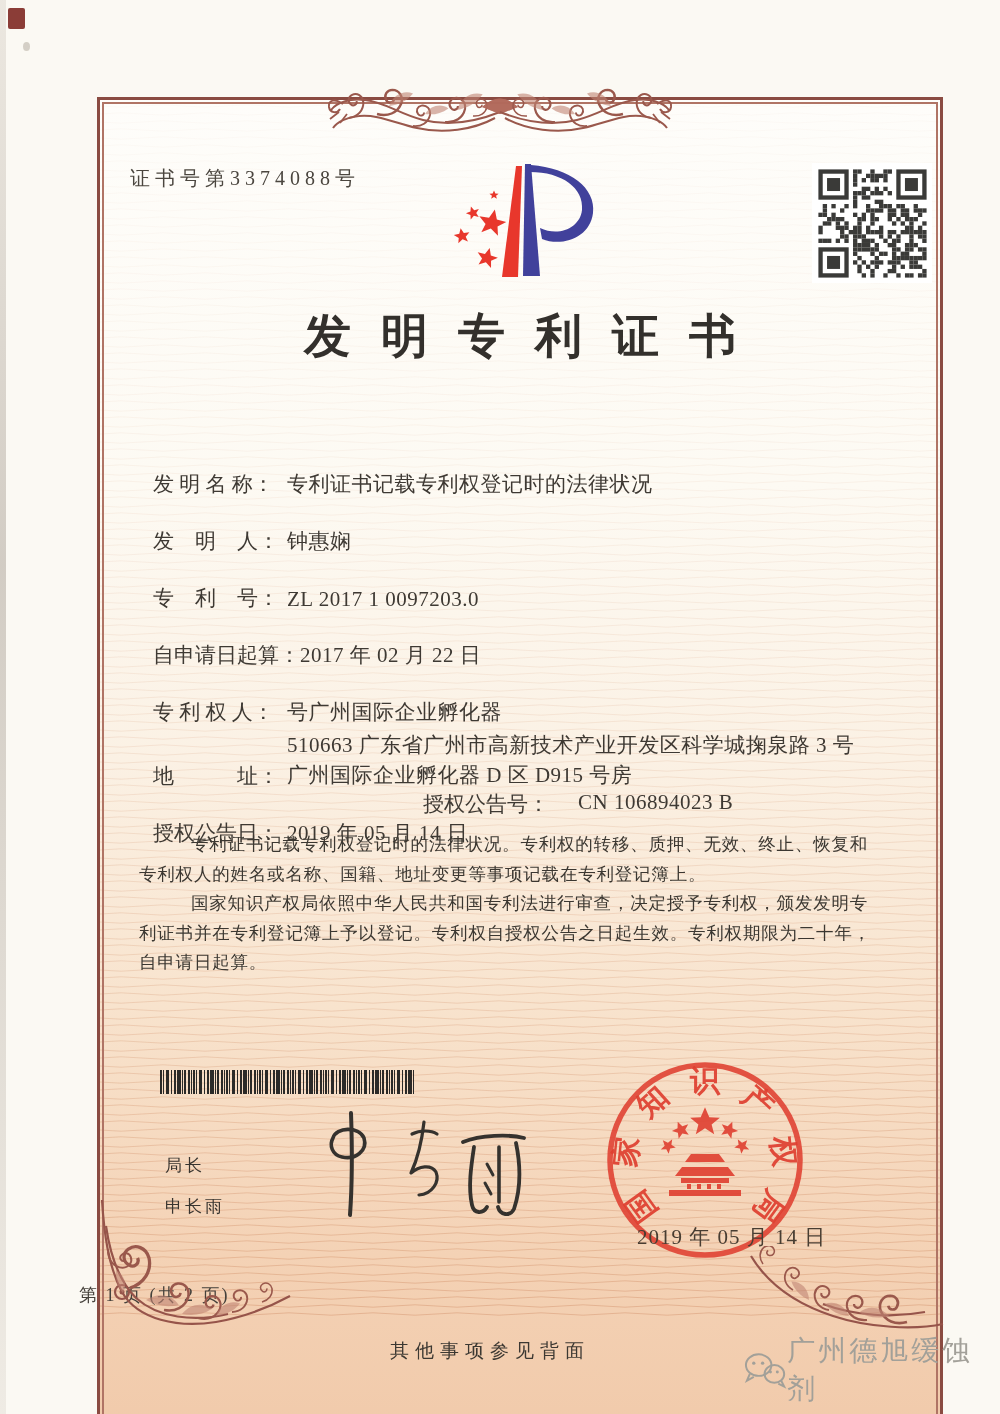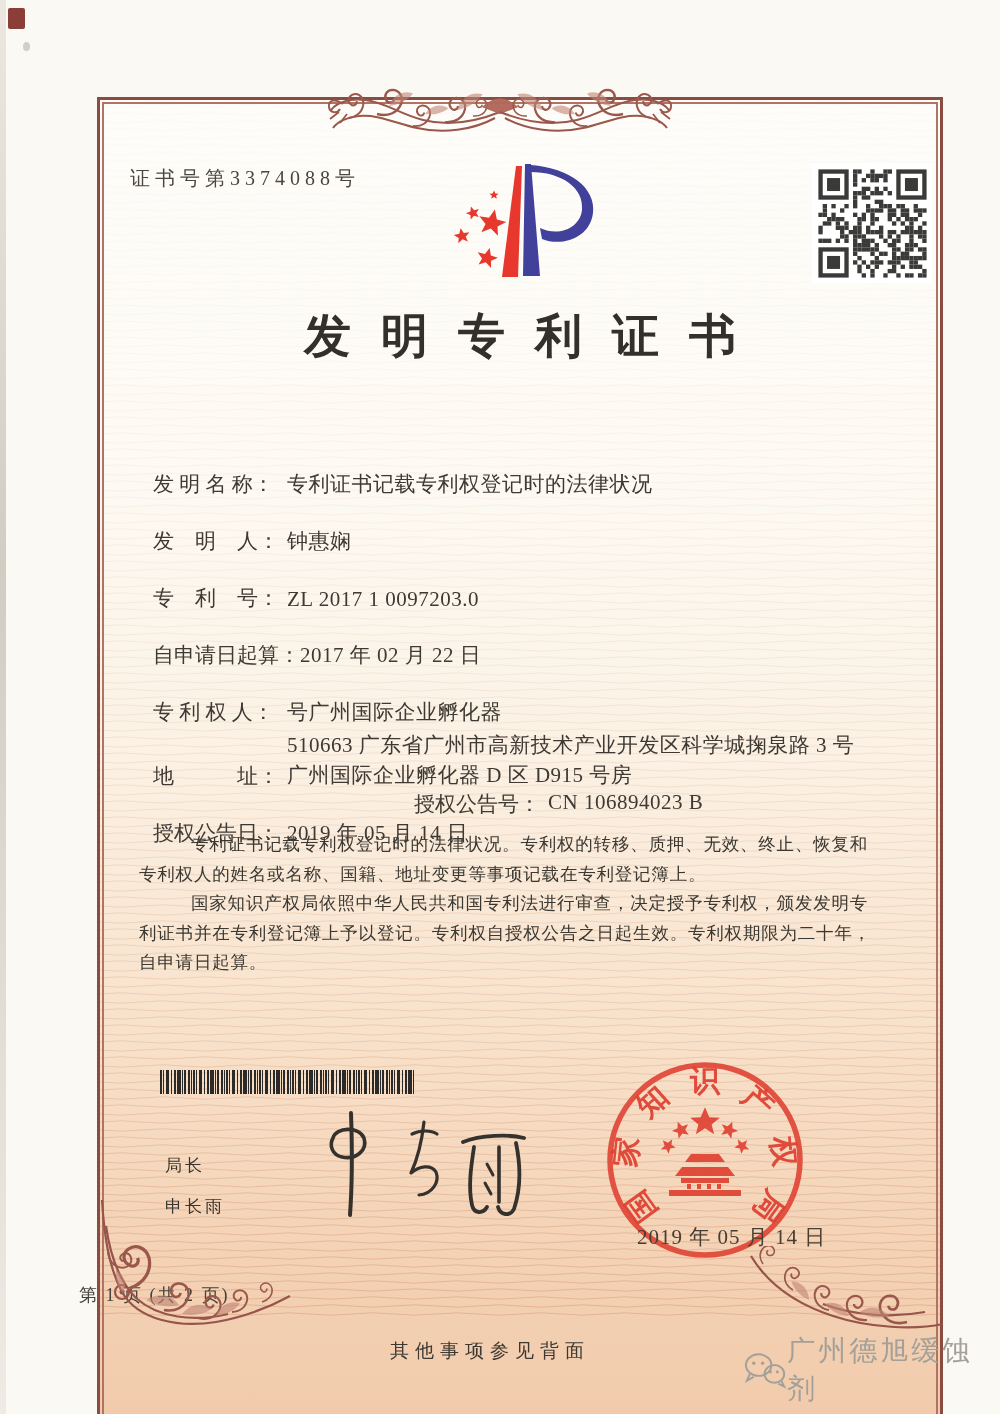--- a/index.html
+++ b/index.html
@@ -28,21 +28,21 @@
   .title { position:absolute; left:0; right:0; top:208px; text-align:center;
     font-size:47px; font-weight:700; color:#33302c; letter-spacing:30px; text-indent:30px; }
 
   .fields { position:absolute; left:56px; top:344px; width:740px; font-size:21px; color:#3e3933; }
   .row { display:flex; align-items:flex-end; min-height:57px; }
   .row.addr { min-height:64px; }
   .row.grant { position:relative; }
   .flabel { flex:0 0 134px; white-space:nowrap; }
   .fvalue { letter-spacing:.5px; }
   .row.addr .fvalue { max-width:582px; line-height:30px; }
-  .pair2 { position:absolute; left:261px; top:0; display:flex; }
+  .pair2 { position:absolute; left:270px; top:0; display:flex;gap:21px; }
 
   .paras { position:absolute; left:42px; top:733px; width:735px; font-size:17.5px;
     line-height:29.5px; color:#3b3731; letter-spacing:.8px; }
   .paras p { text-indent:52px; }
 
   .barcode { position:absolute; left:63px; top:973px; }
 
   .signer { position:absolute; left:68px; top:1048px; font-family:"Liberation Sans","DejaVu Sans",sans-serif;
     font-size:17px; color:#38342f; line-height:41px; letter-spacing:3px; font-weight:500; }
 

